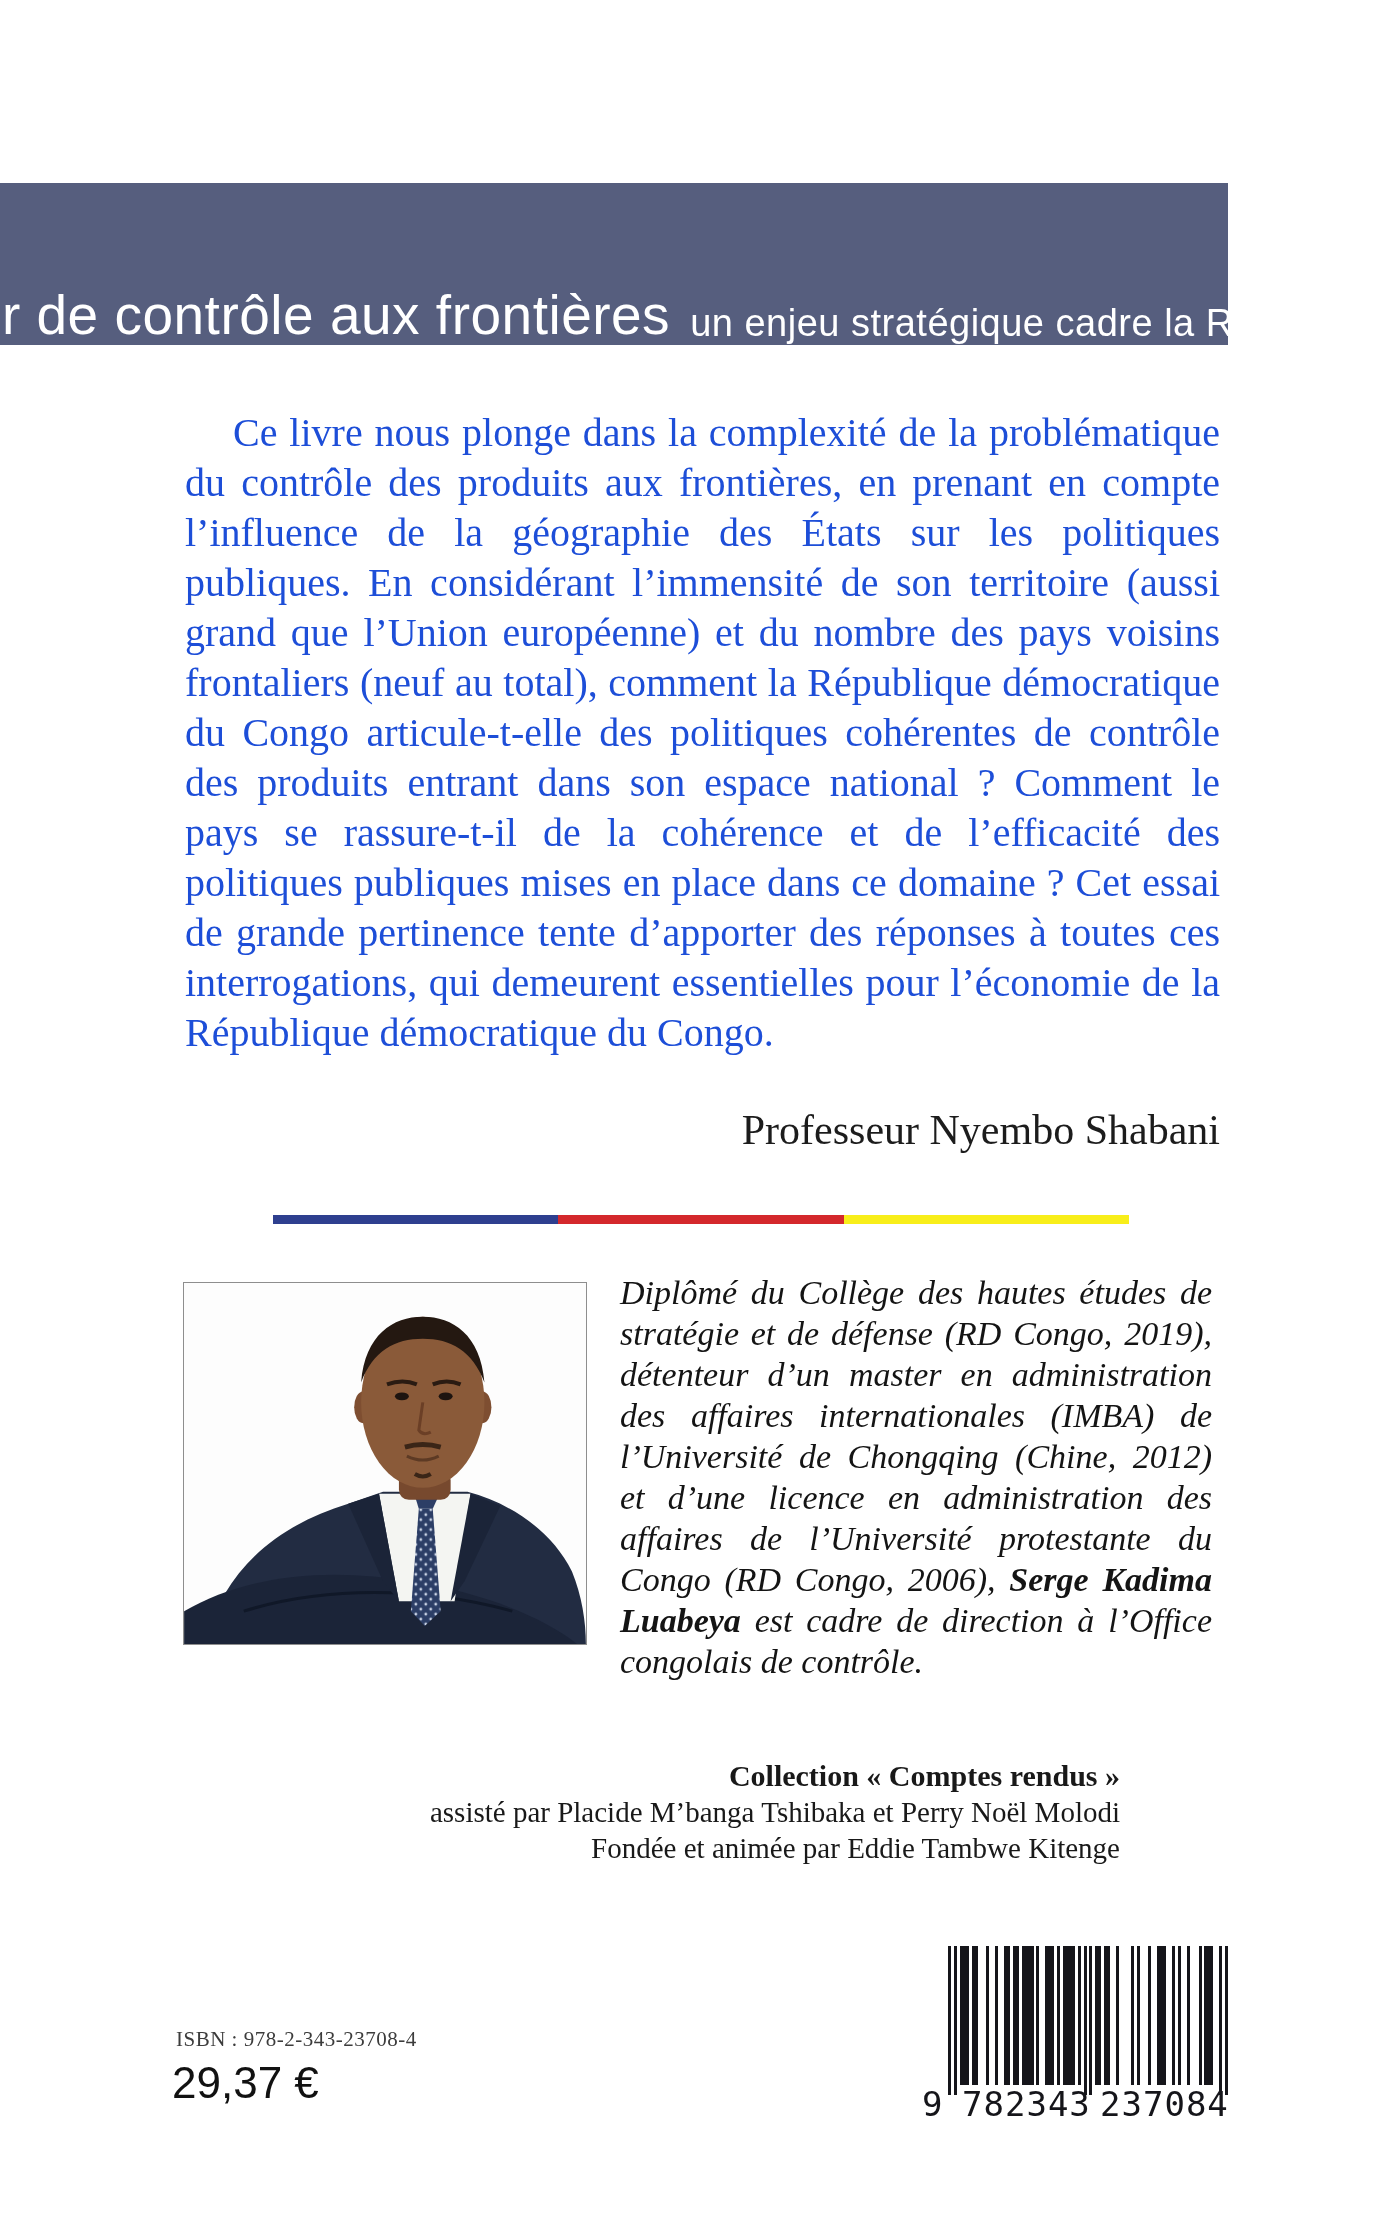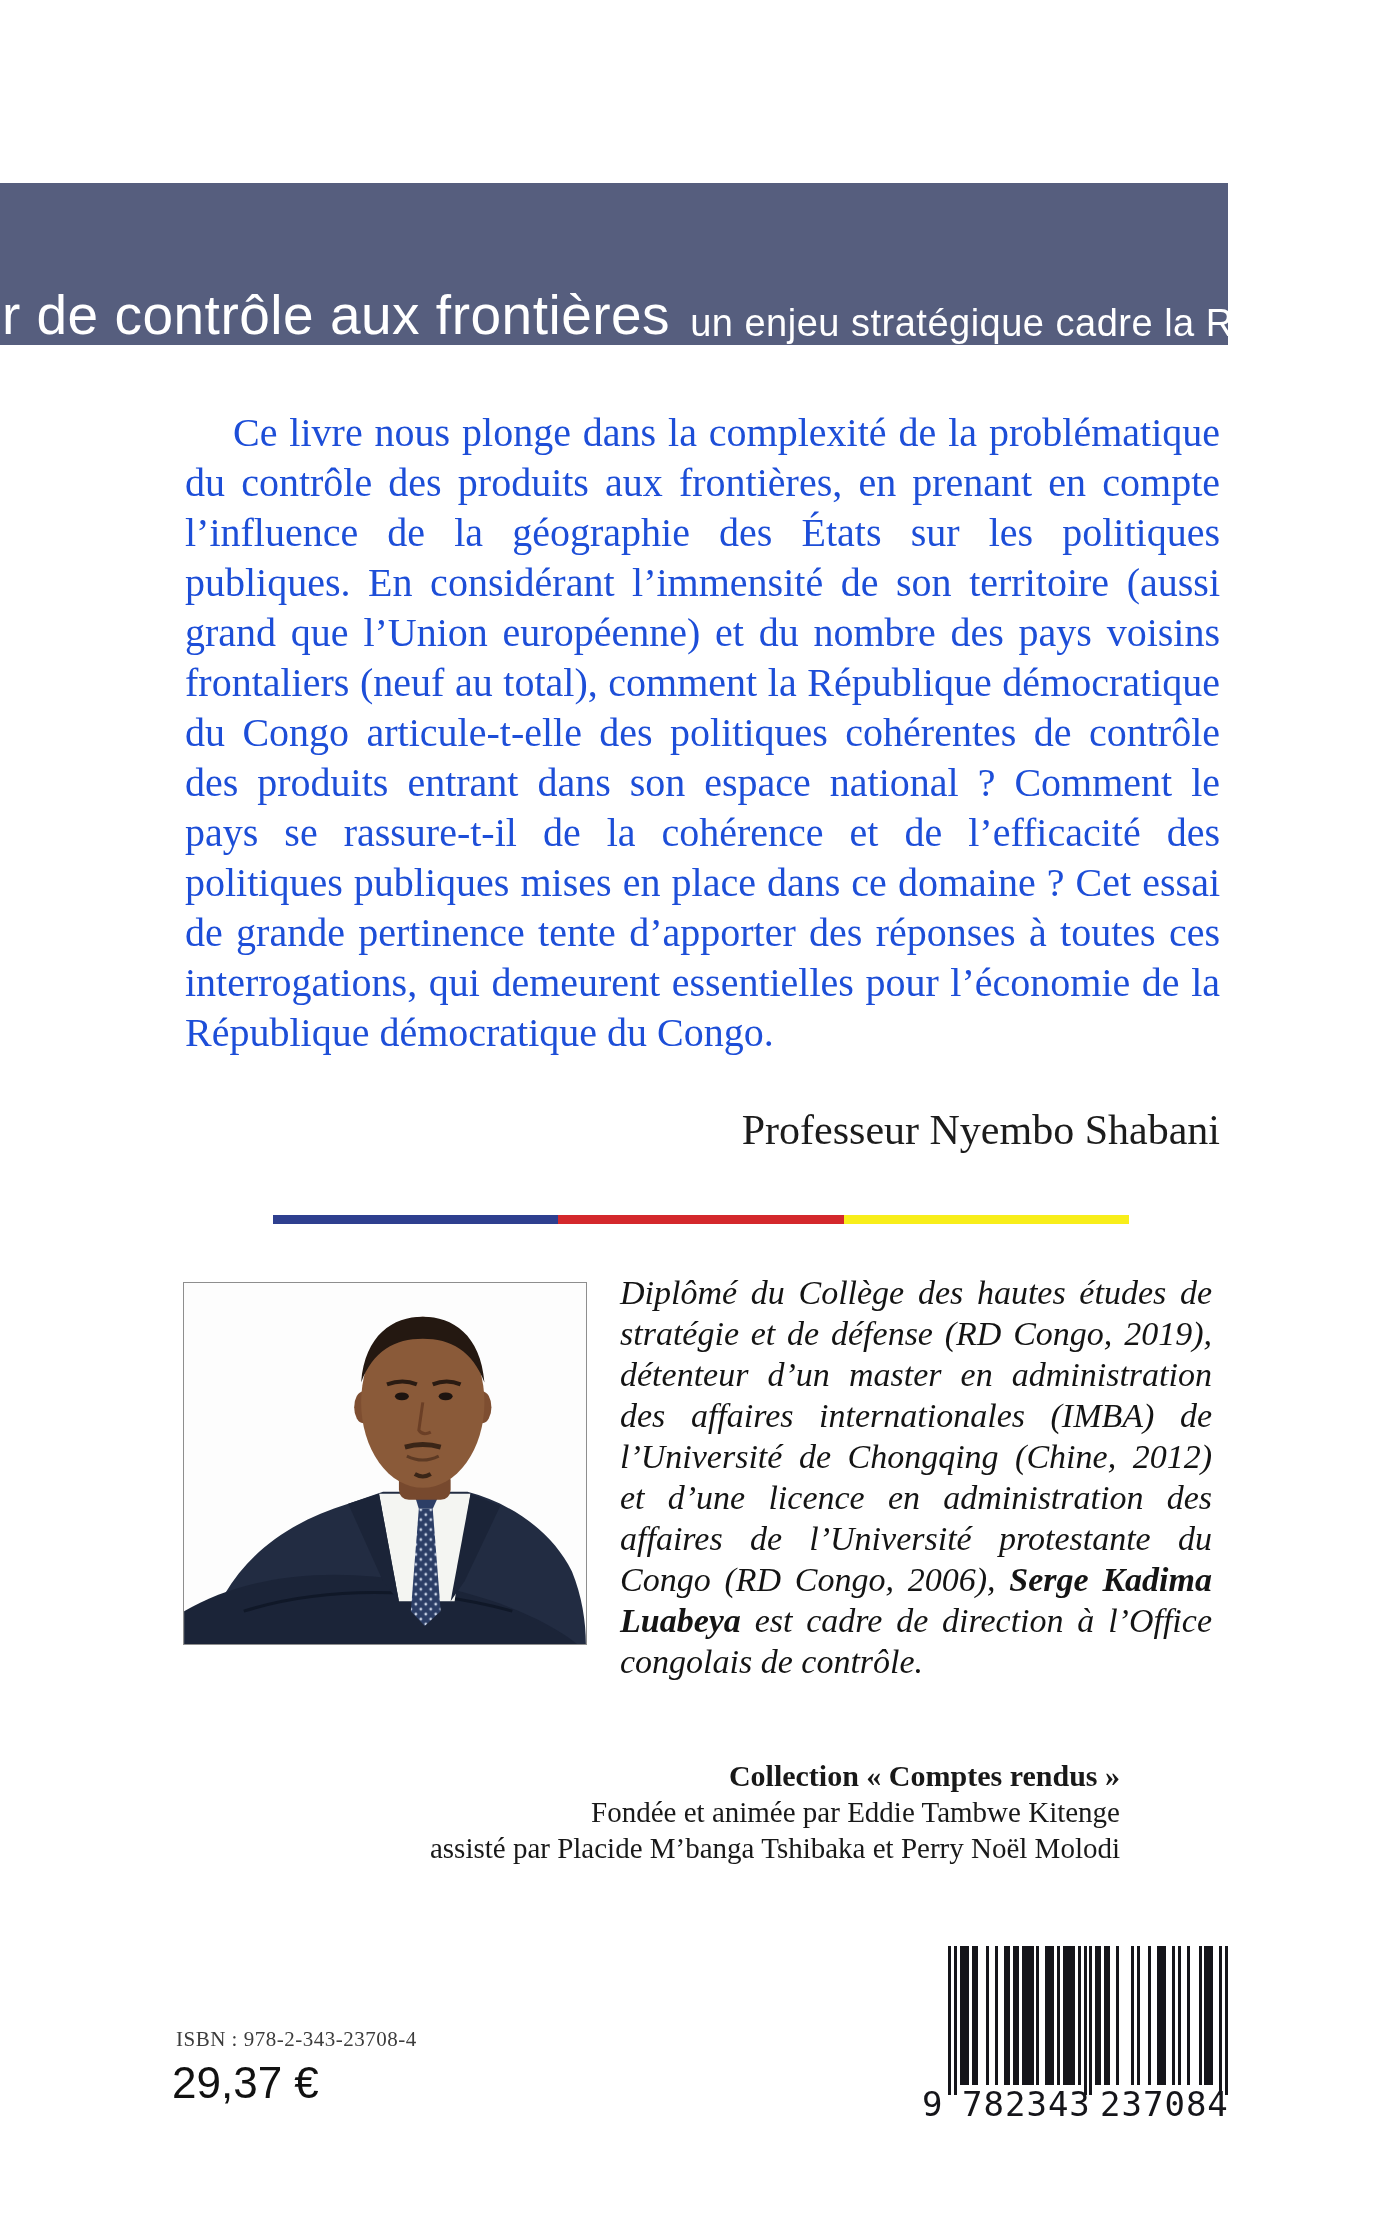--- a/index.html
+++ b/index.html
@@ -153,22 +153,22 @@
       <path d="M 222 165 Q 240 160 258 165" stroke="#3a2517" stroke-width="5" fill="none"></path>
       <path d="M 224 174 Q 240 182 256 174" stroke="#5d3a24" stroke-width="3" fill="none"></path>
       <path d="M 232 192 Q 240 197 248 192" stroke="#3a2517" stroke-width="4" fill="none"></path>
     </svg>
   </div>
 
   <p class="bio"><span>Diplômé du Collège des hautes études de stratégie et de défense (RD Congo, 2019), détenteur d’un master en administration des affaires internationales (IMBA) de l’Université de Chongqing (Chine, 2012) et d’une licence en administration des affaires de l’Université protestante du Congo (RD Congo, 2006), </span><span class="bold-name">Serge Kadima Luabeya</span><span> est cadre de direction à l’Office congolais de contrôle.</span></p>
 
   <div class="collection">
     <div class="coll-title">Collection « Comptes rendus »</div>
+    <div>assisté par Placide M’banga Tshibaka et Perry Noël Molodi</div>
     <div>Fondée et animée par Eddie Tambwe Kitenge</div>
-    <div>assisté par Placide M’banga Tshibaka et Perry Noël Molodi</div>
   </div>
 
   <div class="isbn">ISBN : 978-2-343-23708-4</div>
   <div class="price">29,37 €</div>
 
   <div class="barcode">
     <svg viewBox="0 0 280 150" preserveAspectRatio="none">
         <rect x="0.000" y="0" width="2.997" height="149"></rect>
         <rect x="5.895" y="0" width="2.997" height="149"></rect>
         <rect x="11.789" y="0" width="2.997" height="139"></rect>

